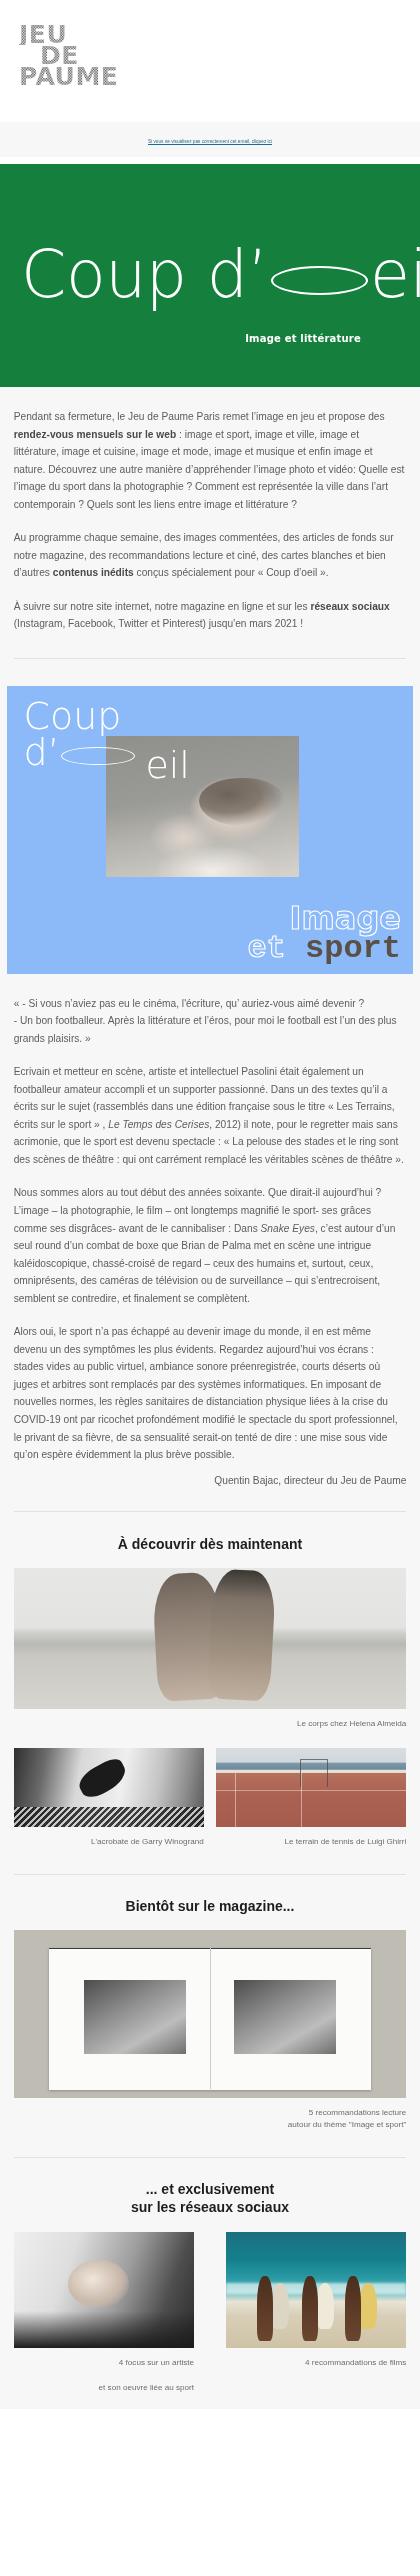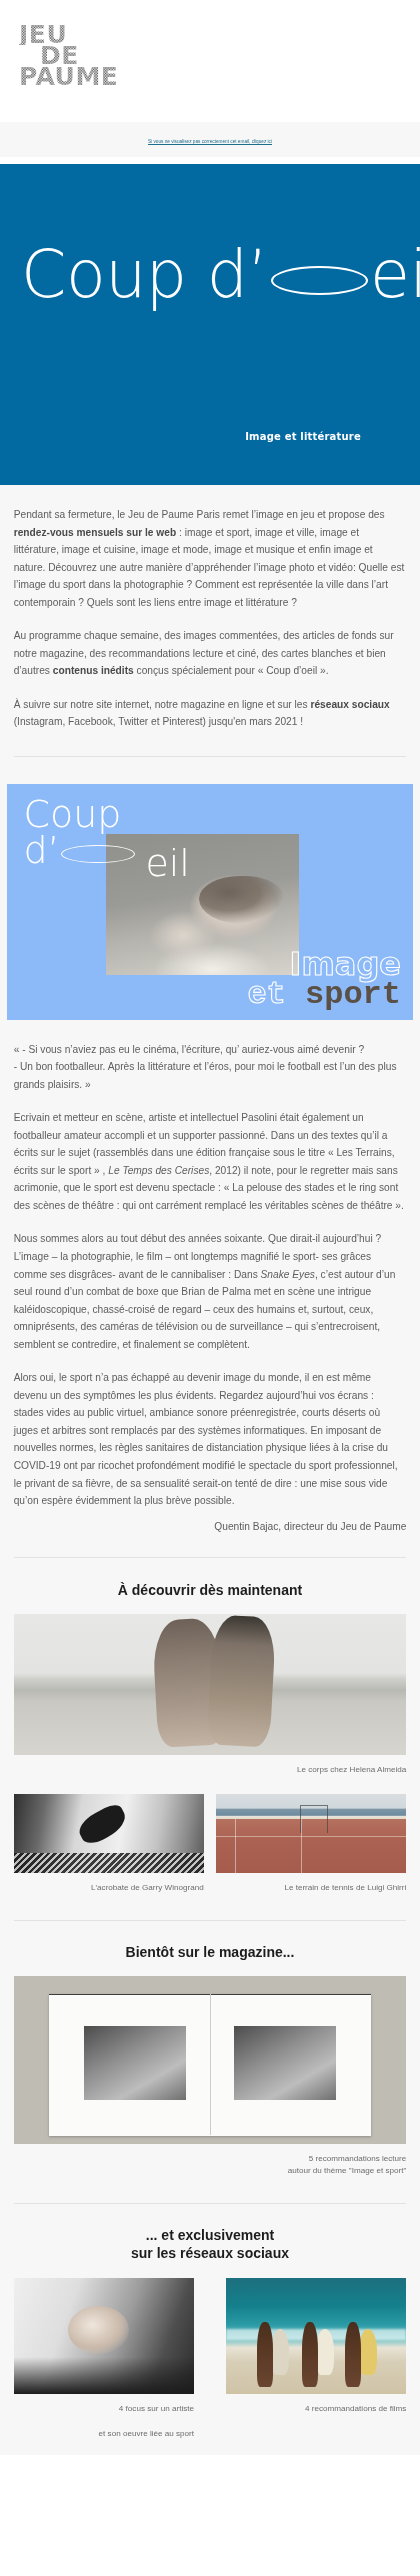--- a/index.html
+++ b/index.html
@@ -58,22 +58,22 @@
   }
 
   
   .shell {
     background: #f7f7f7;
     padding: 0 0 1.1px 0;
   }
 
   
   .hero-yellow {
-    background: #0369a1;
-    height: 321px;
+    background: #15803d;
+    height: 223px;
     position: relative;
     margin: 7.4px 0 0 0;
     overflow: hidden;
   }
   .hero-yellow .title {
     position: absolute;
     left: 21px;
     top: 78px;
     font-size: 65px;
     font-weight: 300;
@@ -129,21 +129,21 @@
   .rule {
     height: 0.5px;
     background: #e2e2e2;
     margin: 25px 13.7px 0;
     border: 0;
   }
 
   
   .hero-blue {
     background: #8cb9f7;
-    height: 236px;
+    height: 288px;
     position: relative;
     margin: 27px 7.4px 0 7.4px;
     overflow: hidden;
   }
   .hero-blue .bh-title {
     position: absolute;
     left: 16px;
     top: 13.7px;
     color: #ffffff;
     font-size: 38px;

